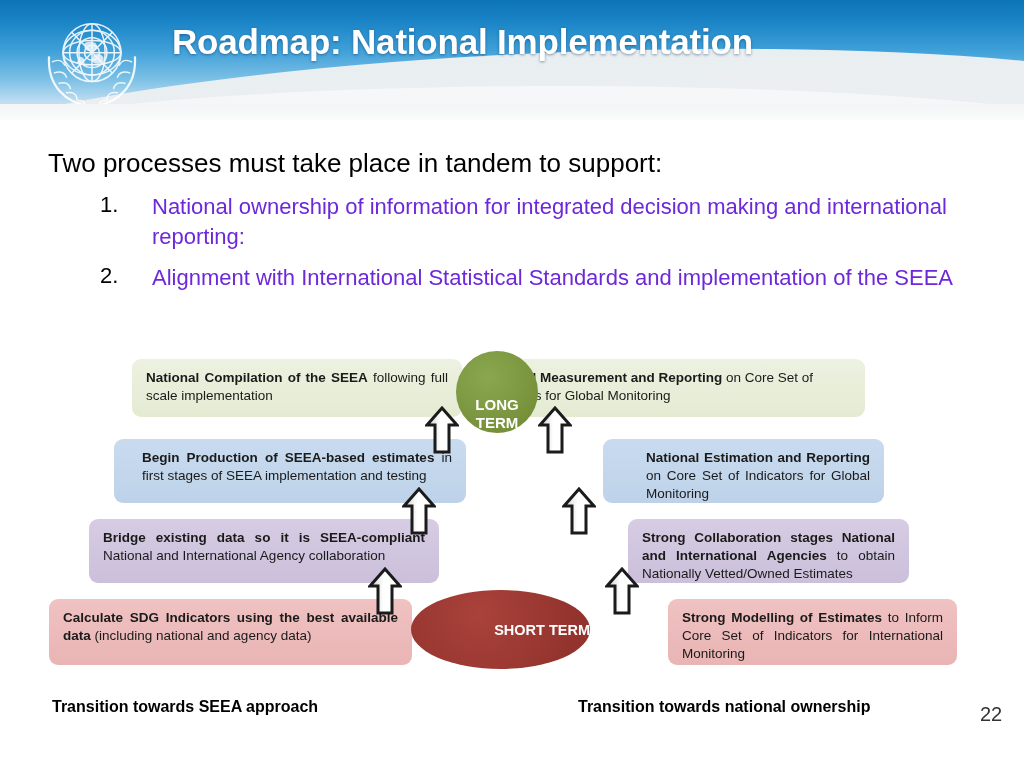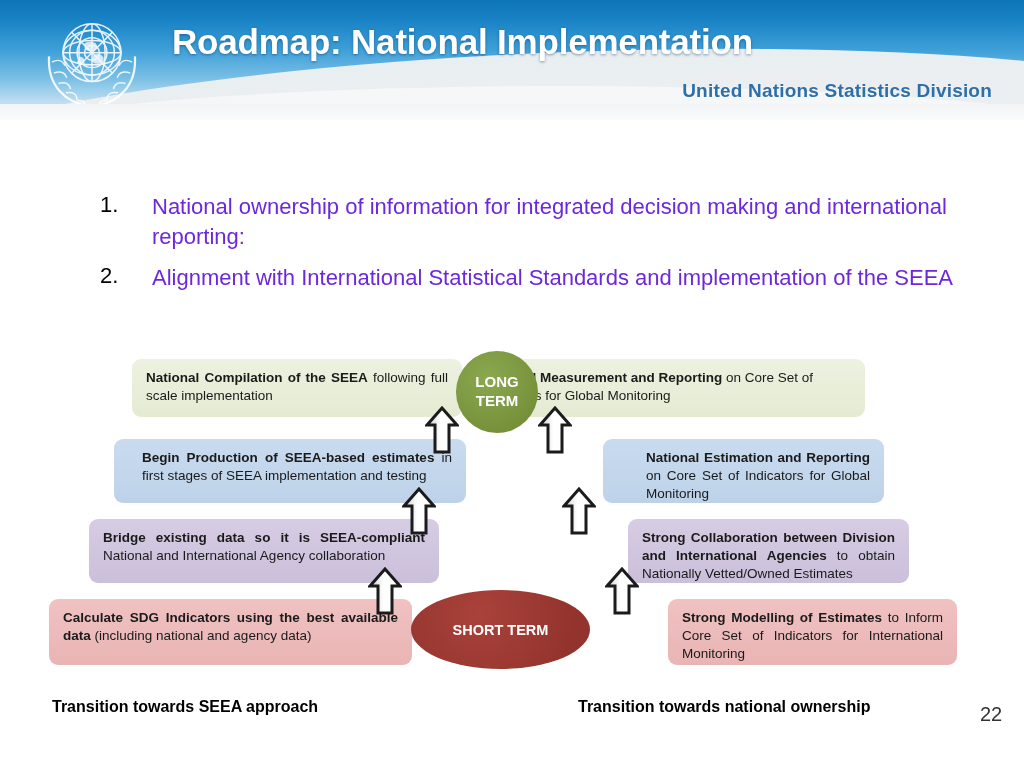--- a/index.html
+++ b/index.html
@@ -83,21 +83,21 @@
 
   .ellipse {
     position: absolute;
     display: flex; align-items: center; justify-content: center;
     text-align: center;
     color: #fff; font-weight: bold;
     border-radius: 50%;
   }
   .ellipse-long {
     background: radial-gradient(circle at 38% 32%, #8aa84f, #76903a 75%);
-    font-size: 15px; line-height: 1.25;
+    font-size: 15px; line-height: 1.25; align-items: flex-end;
   }
   .ellipse-short {
     background: radial-gradient(circle at 38% 30%, #a9423b, #93332d 78%);
     font-size: 14.5px;
   }
 
   
   .arrow { position: absolute; }
   .arrow svg { display: block; }
 
@@ -150,24 +150,24 @@
         <path d="M103 60 q-10 -5 -14 4"></path>
           <path d="M101 72 q-11 -4 -14 5"></path>
         <path d="M96 83 q-11 -3 -13 6"></path>
           <path d="M88 93 q-11 -2 -12 7"></path>
         <path d="M77 101 q-10 -1 -10 8"></path>
         <path d="M52 109 q8 -3 8 4 q0 -7 8 -4"></path>
       </g>
     </svg>
 
     <div class="slide-title">Roadmap: National Implementation</div>
-    <div class="org-name">United Nations Statistics Division</div>
     <div class="header-bottom-fade"></div>
   </div>
 
+  <div class="lead">Two processes must take place in tandem to support:</div>
 
   <div class="numlist">
     <div class="numitem">
       <div class="num">1.</div>
       <div class="txt">National ownership of information for integrated decision making and international reporting:</div>
     </div>
     <div class="numitem">
       <div class="num">2.</div>
       <div class="txt">Alignment with International Statistical Standards and implementation of the SEEA</div>
     </div>
@@ -186,37 +186,37 @@
       <span><b>Begin Production of SEEA-based estimates</b> in first stages of SEEA implementation and testing</span>
     </div>
     <div class="box box-blue" style="left:603px; top:439px; width:281px; height:64px;padding-left:43px;">
       <span><b>National Estimation and Reporting</b> on Core Set of Indicators for Global Monitoring</span>
     </div>
 
     <div class="box box-purple" style="left:89px; top:519px; width:350px; height:64px;">
       <span><b>Bridge existing data so it is SEEA-compliant</b> National and International Agency collaboration</span>
     </div>
     <div class="box box-purple" style="left:628px; top:519px; width:281px; height:64px;">
-      <span><b>Strong Collaboration between Division and International Agencies</b> to obtain Nationally Vetted/Owned Estimates</span>
+      <span><b>Strong Collaboration stages National and International Agencies</b> to obtain Nationally Vetted/Owned Estimates</span>
     </div>
 
     <div class="box box-pink" style="left:49px; top:599px; width:363px; height:66px;">
       <span><b>Calculate SDG Indicators using the best available data</b> (including national and agency data)</span>
     </div>
     <div class="box box-pink" style="left:668px; top:599px; width:289px; height:66px;">
       <span><b>Strong Modelling of Estimates</b> to Inform Core Set of Indicators for International Monitoring</span>
     </div>
 
     <div class="ellipse ellipse-long" style="left:456px; top:351px; width:82px; height:82px;">
       <div>
         <div>LONG</div>
         <div>TERM</div>
       </div>
     </div>
-    <div class="ellipse ellipse-short" style="left:411px; top:590px; width:179px; height:79px;">
+    <div class="ellipse ellipse-short" style="left:411px; top:590px; width:179px; height:79px;justify-content:flex-end;">
       <div>SHORT TERM</div>
     </div>
 
     <div class="arrow" style="left:425px; top:406px;">
       <svg width="34" height="48" viewBox="0 0 34 48">
         <defs>
             <linearGradient id="ag1" x1="0" y1="0" x2="1" y2="0">
           <stop offset="0%" stop-color="#cfcfcf"></stop>
               <stop offset="45%" stop-color="#ffffff"></stop>
           <stop offset="100%" stop-color="#ffffff"></stop>

